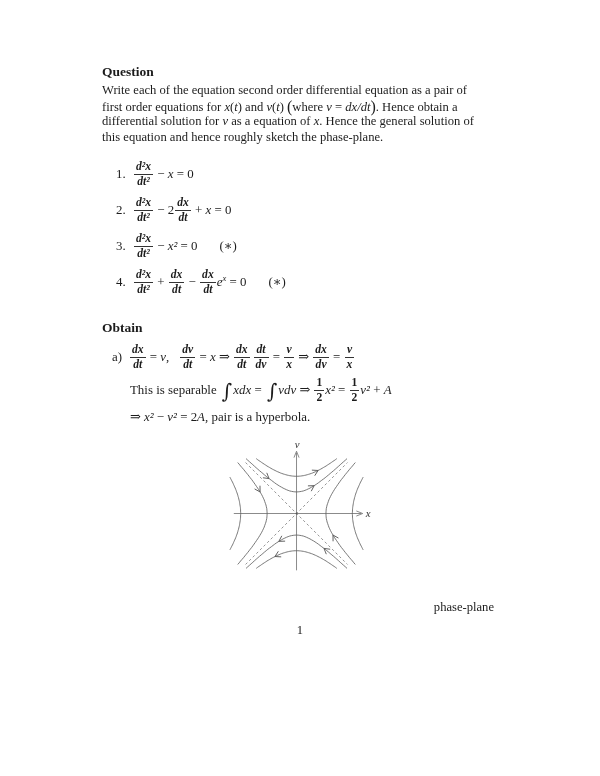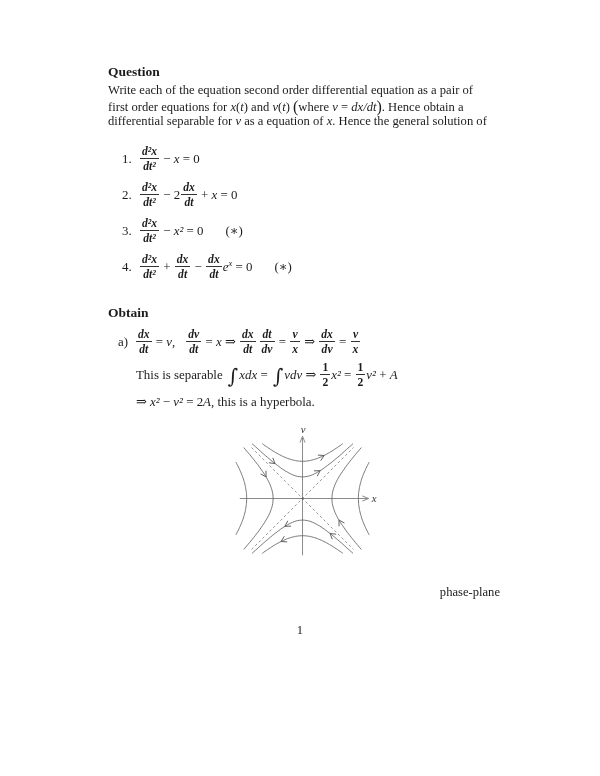--- a/index.html
+++ b/index.html
@@ -1,18 +1,18 @@
 <!DOCTYPE html>
 <html><head>
 <meta charset="utf-8">
 <style>
   html,body{margin:0;padding:0;background:#ffffff;}
   .page{position:relative;width:600px;height:776px;background:#ffffff;overflow:hidden;
         font-family:"Liberation Serif","DejaVu Serif",serif;color:#1c1c1c;}
-  .content{position:absolute;left:108px;top:64px;width:392px;}
+  .content{position:absolute;left:102px;top:64px;width:392px;}
   .sec-heading{font-size:13.5px;font-weight:700;margin:0 0 3px 0;}
   .pline{font-size:12.6px;line-height:15.5px;height:15.5px;white-space:nowrap;}
   .eq-list{margin:11px 0 0 14px;}
   .eq-item{height:36px;line-height:36px;font-size:12.9px;white-space:nowrap;}
   .eq-no{display:inline-block;width:17px;}
   .mit{font-style:italic;}
   .mtx{font-style:normal;}
   .msup{font-size:8.5px;font-style:italic;line-height:1;}
   .mint{font-size:20px;line-height:1;font-style:normal;vertical-align:middle;margin:0 1px 0 2px;
         font-family:"DejaVu Serif",serif;}
@@ -44,21 +44,22 @@
 <body>
 
 <div class="page">
   <div class="content">
 
     <div class="sec-heading">Question</div>
 
     <div>
       <div class="pline"><span class="mtx">Write each of the equation second order differential equation as a pair of</span></div>
       <div class="pline"><span class="mtx">first order equations for </span><span class="mit">x</span><span class="mtx">(</span><span class="mit">t</span><span class="mtx">) and </span><span class="mit">v</span><span class="mtx">(</span><span class="mit">t</span><span class="mtx">) </span><span class="mbigp">(</span><span class="mtx">where </span><span class="mit">v</span><span class="mtx"> = </span><span class="mit">dx/dt</span><span class="mbigp">)</span><span class="mtx">. Hence obtain a</span></div>
-      <div class="pline"><span class="mtx">differential separable for </span><span class="mit">v</span><span class="mtx"> as a equation of </span><span class="mit">x</span><span class="mtx">. Hence the general solution of</span></div>
+      <div class="pline"><span class="mtx">differential solution for </span><span class="mit">v</span><span class="mtx"> as a equation of </span><span class="mit">x</span><span class="mtx">. Hence the general solution of</span></div>
+      <div class="pline"><span class="mtx">this equation and hence roughly sketch the phase-plane.</span></div>
     </div>
 
     <div class="eq-list">
       <div class="eq-item">
         <span class="eq-no">1.</span><span><span class="frac"><span class="fnum">d²x</span><span class="fden">dt²</span></span><span class="mtx"> − </span><span class="mit">x</span><span class="mtx"> = 0</span></span>
       </div>
       <div class="eq-item">
         <span class="eq-no">2.</span><span><span class="frac"><span class="fnum">d²x</span><span class="fden">dt²</span></span><span class="mtx"> − 2</span><span class="frac"><span class="fnum">dx</span><span class="fden">dt</span></span><span class="mtx"> + </span><span class="mit">x</span><span class="mtx"> = 0</span></span>
       </div>
       <div class="eq-item">
@@ -68,21 +69,21 @@
         <span class="eq-no">4.</span><span><span class="frac"><span class="fnum">d²x</span><span class="fden">dt²</span></span><span class="mtx"> + </span><span class="frac"><span class="fnum">dx</span><span class="fden">dt</span></span><span class="mtx"> − </span><span class="frac"><span class="fnum">dx</span><span class="fden">dt</span></span><span class="mit">e</span><sup class="msup">x</sup><span class="mtx"> = 0</span><span class="mgap" style="width: 22px;"></span><span class="mtx">(∗)</span></span>
       </div>
     </div>
 
     <div class="ans-heading">Obtain</div>
 
     <div class="ans-row">
       <span class="ans-label">a)</span><span><span class="frac"><span class="fnum">dx</span><span class="fden">dt</span></span><span class="mtx"> = </span><span class="mit">v</span><span class="mtx">,</span><span class="mgap" style="width: 10px;"></span><span class="frac"><span class="fnum">dv</span><span class="fden">dt</span></span><span class="mtx"> = </span><span class="mit">x</span><span class="mtx"> ⇒ </span><span class="frac"><span class="fnum">dx</span><span class="fden">dt</span></span><span class="mgap" style="width: 2px;"></span><span class="frac"><span class="fnum">dt</span><span class="fden">dv</span></span><span class="mtx"> = </span><span class="frac"><span class="fnum">v</span><span class="fden">x</span></span><span class="mtx"> ⇒ </span><span class="frac"><span class="fnum">dx</span><span class="fden">dv</span></span><span class="mtx"> = </span><span class="frac"><span class="fnum">v</span><span class="fden">x</span></span></span>
     </div>
     <div class="ans-line2"><span class="mtx">This is separable </span><span class="mint">∫</span><span class="mit">xdx</span><span class="mtx"> = </span><span class="mint">∫</span><span class="mit">vdv</span><span class="mtx"> ⇒ </span><span class="frac roman"><span class="fnum">1</span><span class="fden">2</span></span><span class="mit">x²</span><span class="mtx"> = </span><span class="frac roman"><span class="fnum">1</span><span class="fden">2</span></span><span class="mit">v²</span><span class="mtx"> + </span><span class="mit">A</span></div>
-    <div class="ans-line3"><span class="mtx">⇒ </span><span class="mit">x²</span><span class="mtx"> − </span><span class="mit">v²</span><span class="mtx"> = 2</span><span class="mit">A</span><span class="mtx">, this is a hyperbola.</span></div>
+    <div class="ans-line3"><span class="mtx">⇒ </span><span class="mit">x²</span><span class="mtx"> − </span><span class="mit">v²</span><span class="mtx"> = 2</span><span class="mit">A</span><span class="mtx">, pair is a hyperbola.</span></div>
 
     <div class="fig">
       <svg id="ppsvg" viewBox="-79 -75 161 150" width="158" height="147" xmlns="http://www.w3.org/2000/svg">
           <line x1="-64" y1="0" x2="66" y2="0" class="ax"></line>
           <path d="M 61 -2.6 L 67.5 0 L 61 2.6" class="axh"></path>
           <line x1="0" y1="58" x2="0" y2="-62" class="ax"></line>
           <path d="M -2.6 -57 L 0 -63.5 L 2.6 -57" class="axh"></path>
           <text x="73" y="3.5" class="axlabel" text-anchor="middle">x</text>
           <text x="0.5" y="-66.5" class="axlabel" text-anchor="middle">v</text>
           <line x1="-52" y1="52" x2="52" y2="-52" class="dash"></line>

